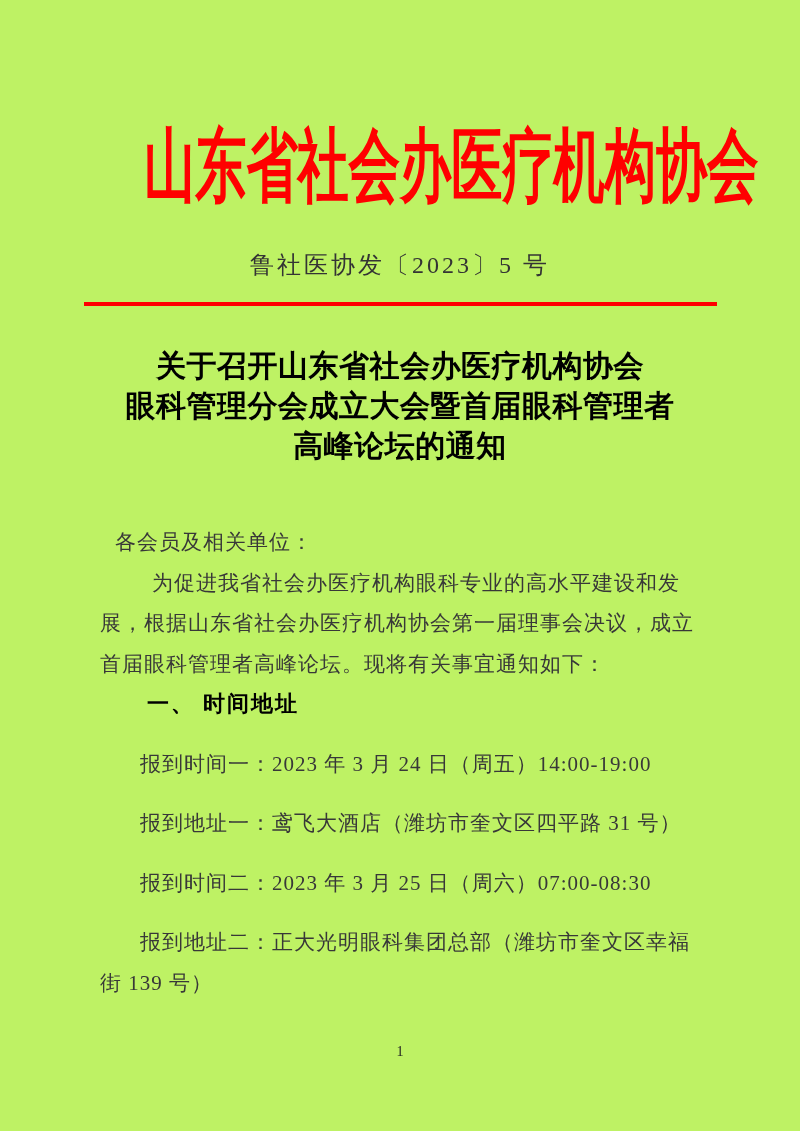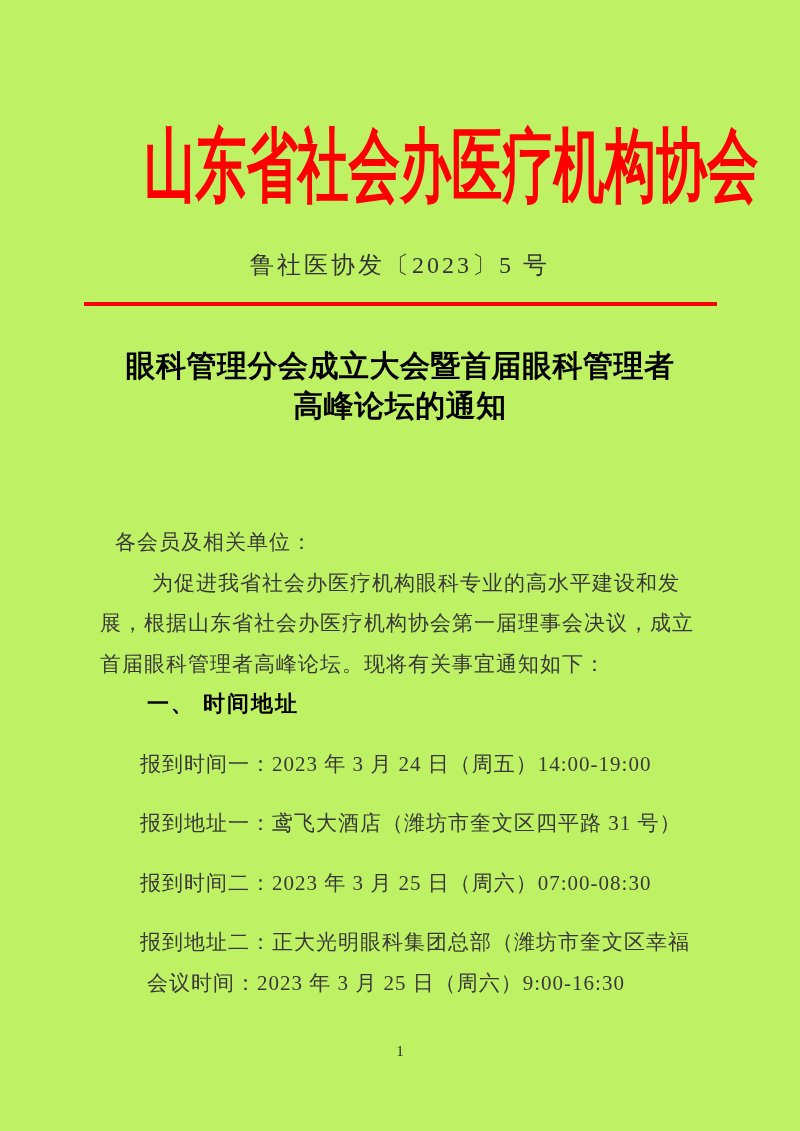--- a/index.html
+++ b/index.html
@@ -99,32 +99,33 @@
 
 <div class="page">
 
   <div class="org-title">山东省社会办医疗机构协会</div>
 
   <div class="doc-number">鲁社医协发〔2023〕5 号</div>
 
   <div class="red-rule"></div>
 
   <div class="notice-title">
+    <div>关于召开山东省社会办医疗机构协会</div>
     <div>眼科管理分会成立大会暨首届眼科管理者</div>
     <div>高峰论坛的通知</div>
   </div>
 
   <div class="body-block">
     <div class="line pl15">各会员及相关单位：</div>
     <div class="line pl52">为促进我省社会办医疗机构眼科专业的高水平建设和发</div>
     <div class="line">展，根据山东省社会办医疗机构协会第一届理事会决议，成立</div>
     <div class="line">首届眼科管理者高峰论坛。现将有关事宜通知如下：</div>
     <div class="line pl47 sec">一、 时间地址</div>
     <div class="line pl40">报到时间一：2023 年 3 月 24 日（周五）14:00-19:00</div>
     <div class="line pl40">报到地址一：鸢飞大酒店（潍坊市奎文区四平路 31 号）</div>
     <div class="line pl40">报到时间二：2023 年 3 月 25 日（周六）07:00-08:30</div>
     <div class="line pl40">报到地址二：正大光明眼科集团总部（潍坊市奎文区幸福</div>
-    <div class="line pl47">会议时间：2023 年 3 月 25 日（周六）9:00-16:30</div>
+    <div class="line">街 139 号）</div>
   </div>
 
   <div class="page-num">1</div>
 
 </div>
 
 </body></html>

